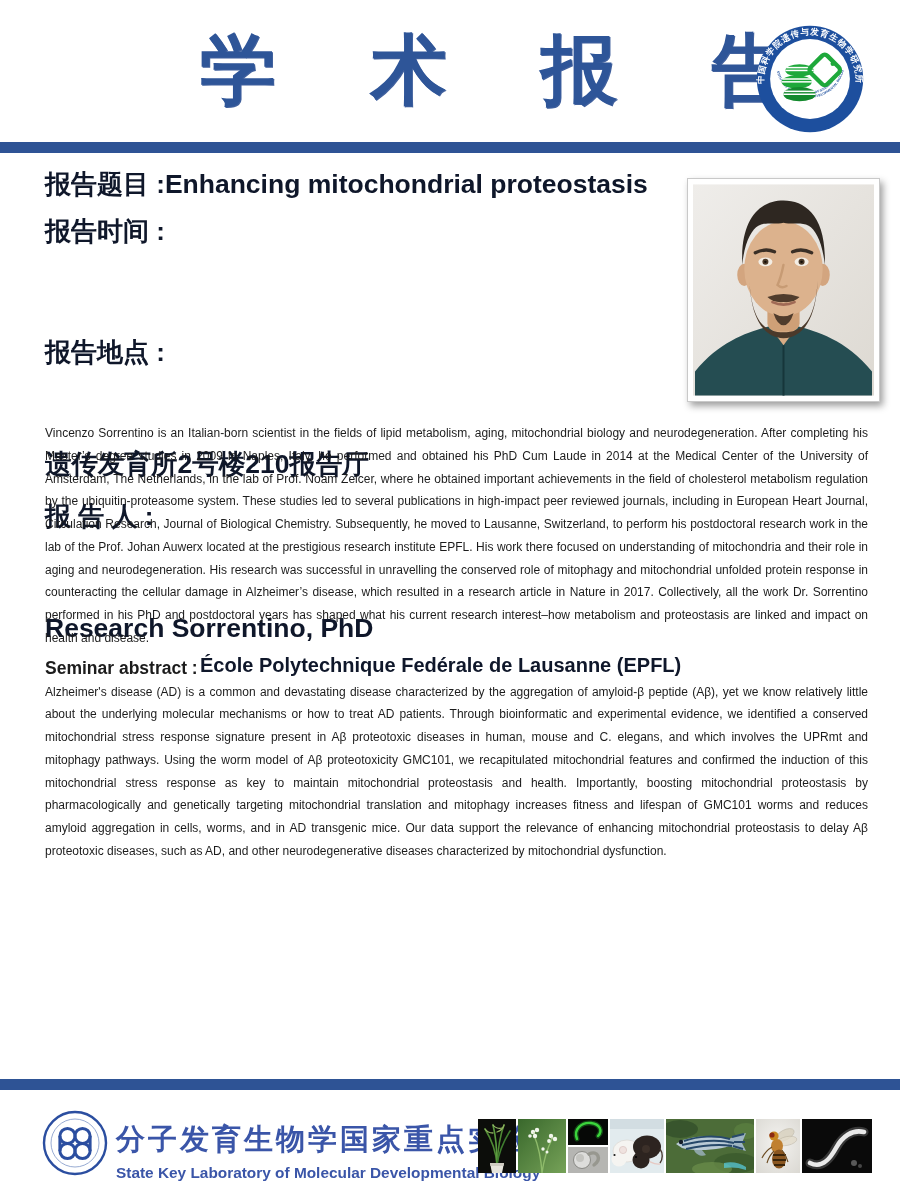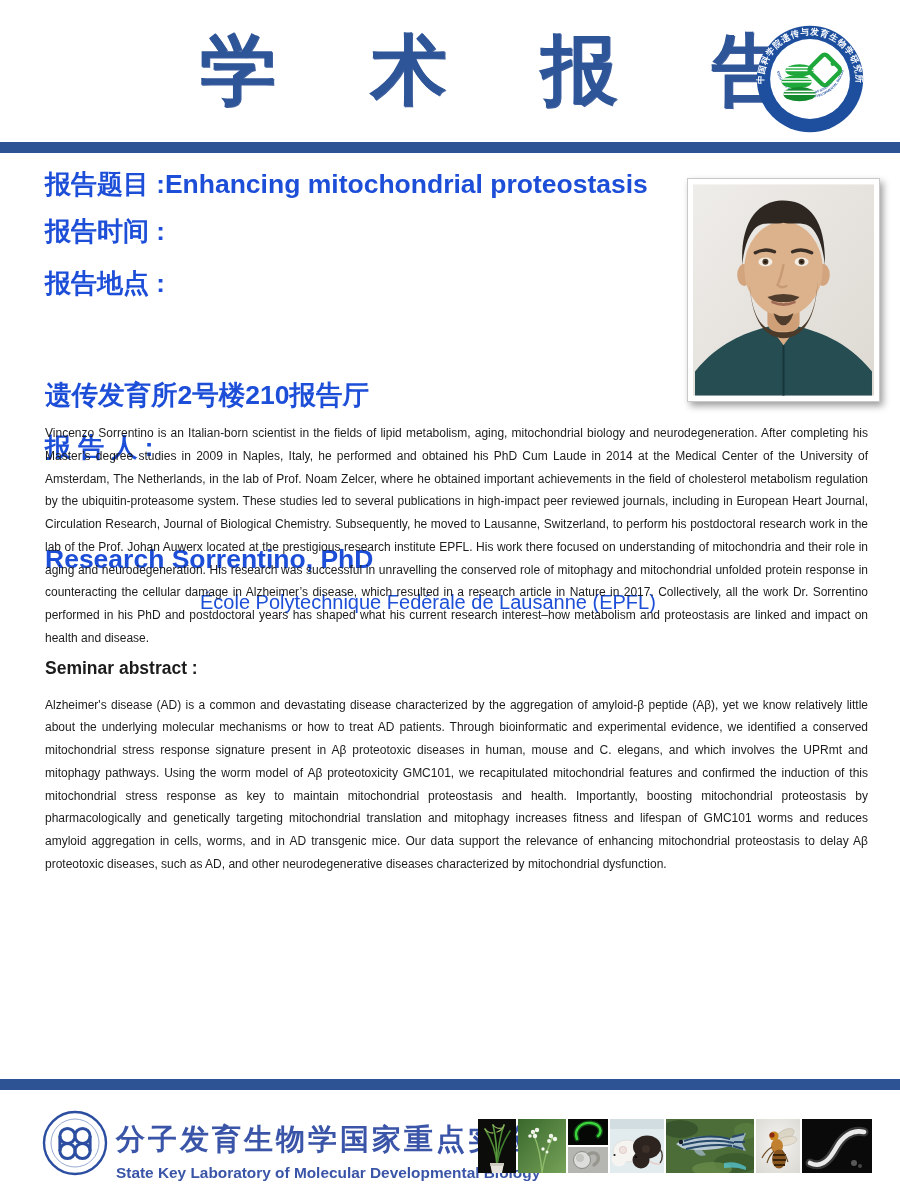--- a/index.html
+++ b/index.html
@@ -14,37 +14,37 @@
     text-shadow:1px 1px 0 #41619e; }
   .logo-top { position:absolute; right:33px; top:22px; width:114px; height:114px; }
 
   
   .sep { position:absolute; left:0; width:900px; height:3px;
     border-top:8px solid #2e5395; border-bottom:3px solid #2e5395; background:#fff; }
   .sep-1 { top:142px; }
   .sep-2 { top:1079px; }
 
   
-  .info { position:absolute; left:45px; top:163px; width:650px; color:#1d4ed8; }
+  .info { position:absolute; left:45px; top:163px; width:650px; color:#0f172a; }
   .info-row { display:flex; align-items:flex-start; }
   .info-label { flex:0 0 112px; font-size:26px; font-weight:bold; line-height:43px; white-space:nowrap; }
   .info-value { font-size:26.5px; font-weight:bold; line-height:43px; }
-  .mt1 { margin-top:4px; } .mt2 { margin-top:9px;flex-direction:column; }
-  .affiliation { margin-left:155px; font-size:20px; font-weight:normal; line-height:26px; margin-top:8px; }
+  .mt1 { margin-top:4px;flex-direction:column; } .mt2 { margin-top:9px;flex-direction:column; }
+  .affiliation { margin-left:155px; font-size:20px; font-weight:bold; line-height:26px; margin-top:2px; }
 
   
   .photo-frame { position:absolute; left:687px; top:178px; width:193px; height:224px;
     background:#fff; border:1px solid #c9c9c9; padding:5px;
     box-shadow:3px 4px 7px rgba(0,0,0,.38); }
   .photo-frame svg { display:block; width:100%; height:100%; }
 
   
   .body-text { position:absolute; left:45px; top:422px; width:823px; color:#1c1c1c; }
   .body-text p { font-size:12px; line-height:22.75px; text-align:justify; }
-  .abstract-heading { font-size:17.5px; font-weight:bold; margin-top:8px; margin-bottom:15px; }
+  .abstract-heading { font-size:17.5px; font-weight:bold; margin-top:8px; margin-bottom:2px; }
 
   
   .logo-footer { position:absolute; left:42px; top:1110px; width:66px; height:66px; }
   .footer-names { position:absolute; left:116px; top:1120px; width:360px; }
   .lab-cn { font-size:29px; font-weight:bold; color:#3a55a8; letter-spacing:3px; white-space:nowrap;
     font-family:"DejaVu Sans","Liberation Sans",sans-serif; }
   .lab-en { font-size:15.4px; font-weight:bold; color:#3a55a8; margin-top:4px; white-space:nowrap; }
   .strip { position:absolute; left:478px; top:1119px; height:54px; display:flex; gap:2px; }
   .strip .tile { height:54px; } .strip svg { display:block; height:54px; }
 </style>

